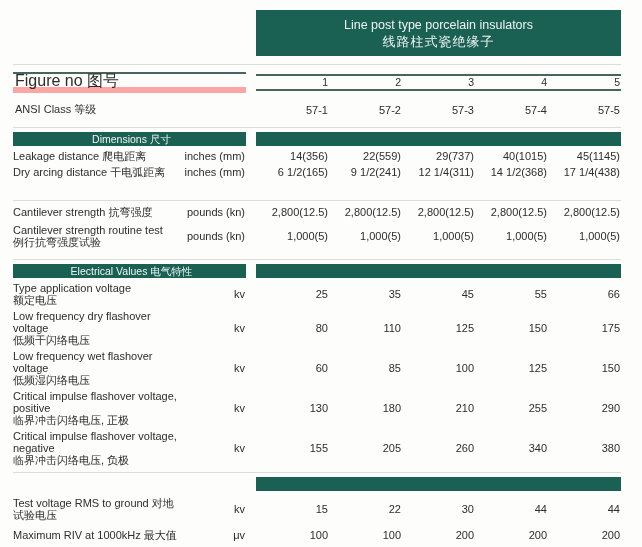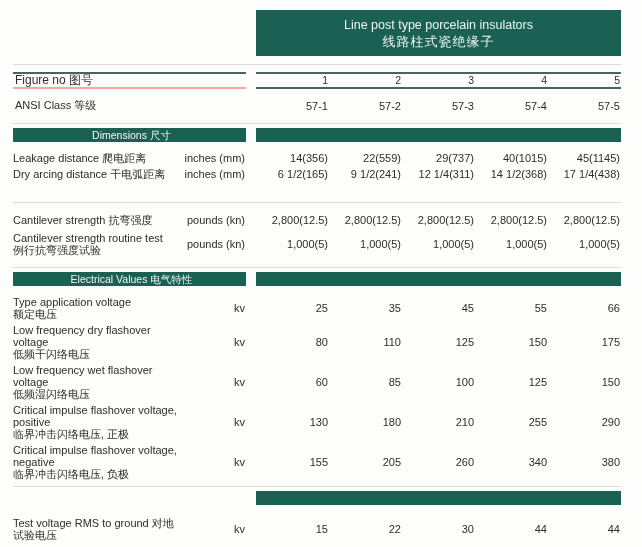--- a/index.html
+++ b/index.html
@@ -36,22 +36,22 @@
   .lbl{font-size:11px;line-height:12px;grid-column:1;}
   .lbl .zh{line-height:12px;}
   .unit{grid-column:2;text-align:right;font-size:11px;padding-right:1px;}
   .val{text-align:right;font-size:11px;padding-right:1px;}
 
   
   .fig-sep{margin-top:8px;}
   .figure-row{margin-top:7px;}
   .fig-left{
     grid-column:1/3;
-    border-top:2px solid #47655f;border-bottom:2px solid #fca5a5;
-    padding:1px 0 1px 2px;font-size:12px;line-height:11px;
+    border-top:2px solid #47655f;border-bottom:6px solid #fca5a5;
+    padding:1px 0 1px 2px;font-size:16px;line-height:11px;
   }
   .fig-cells{
     grid-column:4/9;
     border-top:2px solid #47655f;border-bottom:2px solid #47655f;
     display:grid;grid-template-columns:repeat(5,1fr);
     padding:1px 0;
   }
   .fig-cells .val{font-size:10.5px;line-height:11px;}
   .ansi-row{margin-top:7px;padding:2px 0;}
   .ansi-label{grid-column:1/3;font-size:11px;padding-left:2px;}
@@ -66,21 +66,21 @@
   }
   .bar-right{grid-column:4/9;background:#1a6154;}
 
   .section .data-row{padding:2px 0;}
   .section{margin-top:8px;}
   .s1{margin-top:20px;}
   .s2{margin-top:8px;}
   .s3{margin-top:4px;}
   .s1 .data-row{padding:3px 0;}
   .s3 .data-row{padding:4px 0;}
-  .section .rows{margin-top:8px;}
+  .section .rows{margin-top:2px;}
 </style>
 </head>
 <body>
 
 <div class="page">
 
   <div class="header-box">
     <div class="t1">Line post type porcelain insulators</div>
     <div class="t2">线路柱式瓷绝缘子</div>
   </div>

